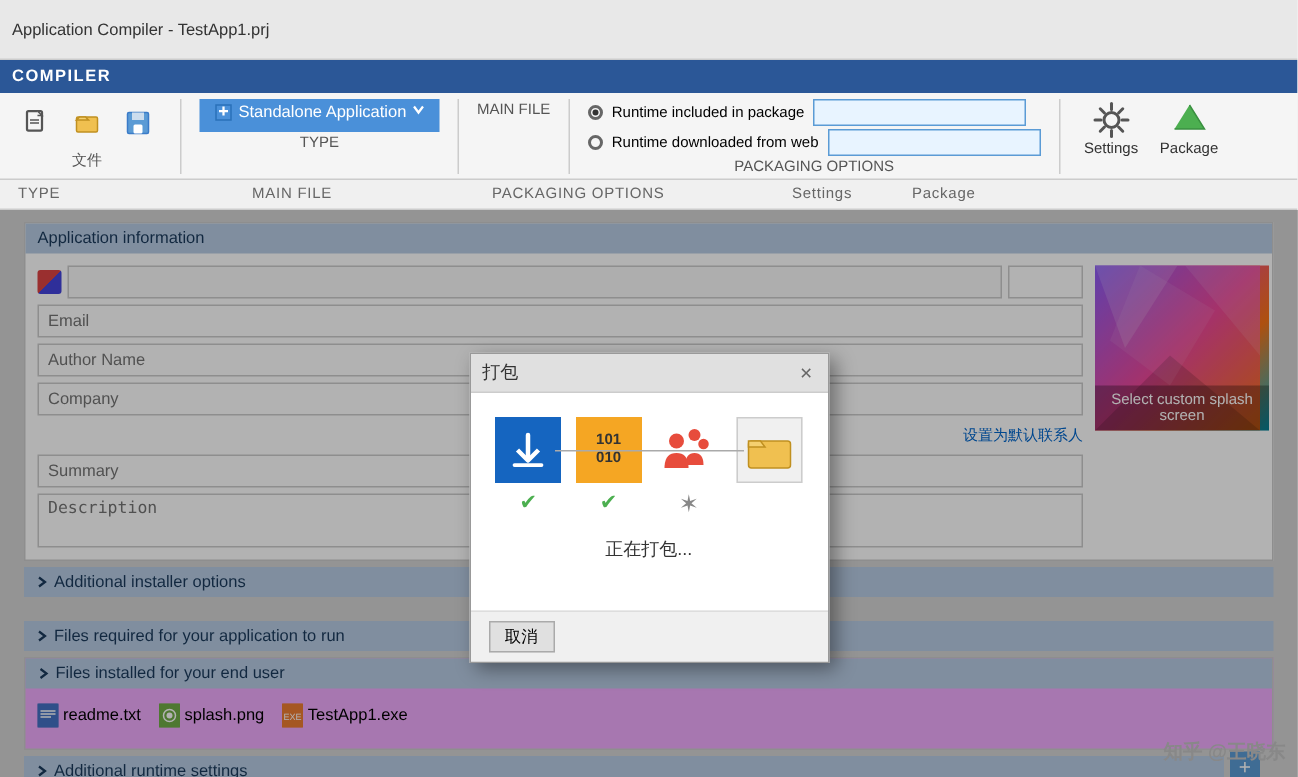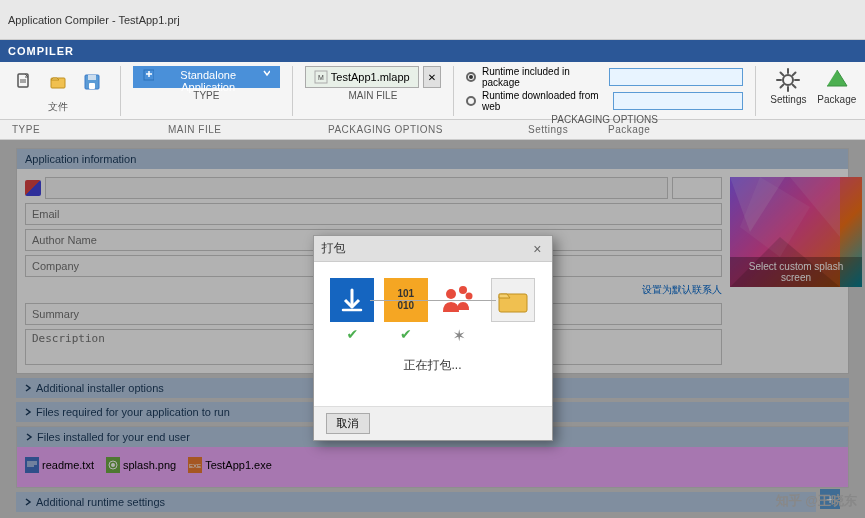--- a/index.html
+++ b/index.html
@@ -188,21 +188,21 @@
     .matlab-icon {
       width: 16px;
       height: 16px;
       background: linear-gradient(135deg, #d44 50%, #44d 50%);
       border-radius: 2px;
       display: inline-block;
       flex-shrink: 0;
     }
 
     .splash-box {
-      width: 132px;
+      width: 116px;
       height: 110px;
       background: linear-gradient(135deg, #8b5cf6, #ec4899, #f97316, #06b6d4);
       display: flex;
       align-items: center;
       justify-content: center;
       cursor: pointer;
       position: relative;
     }
 
     .splash-label {
@@ -601,30 +601,20 @@
             <polyline points="1,2 4,6 7,2" fill="none" stroke="white" stroke-width="1.5"></polyline>
           </svg>
       </button>
     </div>
     <div class="toolbar-label">TYPE</div>
   </div>
 
   <div class="toolbar-separator"></div>
 
   <div class="toolbar-group">
-    <div class="main-file-area">
-      <div class="mlapp-btn">
-        <svg width="14" height="14" viewBox="0 0 14 14">
-            <rect x="1" y="1" width="12" height="12" fill="#e8f0e8" stroke="#aaa" stroke-width="1"></rect>
-            <text x="7" y="10" text-anchor="middle" font-size="7" fill="#444">M</text>
-          </svg>
-        <span>TestApp1.mlapp</span>
-      </div>
-      <button style="background:#e0e0e0;border:1px solid #aaa;padding:1px 4px;font-size:10px;cursor:pointer;height:22px;">✕</button>
-    </div>
     <div class="toolbar-label">MAIN FILE</div>
   </div>
 
   <div class="toolbar-separator"></div>
 
   <div class="toolbar-group">
     <div class="packaging-area">
       <div class="pkg-row">
         <span class="radio-dot selected" style="width: 10px; height: 10px; border: 2px solid rgb(102, 102, 102); border-radius: 50%; display: inline-flex; align-items: center; justify-content: center; flex-shrink: 0;"></span>
         <span style="font-size:10px;">Runtime included in package</span>
@@ -738,21 +728,21 @@
               <polygon points="0,110 50,60 110,110" fill="rgba(0,0,0,0.15)"></polygon>
               <polygon points="30,0 80,30 50,80 10,50" fill="rgba(255,255,255,0.08)"></polygon>
             </svg>
             <div class="splash-label">Select custom splash screen</div>
           </div>
         </div>
       </div>
     </div>
   </div>
 
-  <div style="margin-bottom:4px;">
+  <div style="margin-bottom:16px;">
     <div class="section-header">
       <svg width="8" height="8">
           <polyline points="2,1 6,4 2,7" fill="none" stroke="#1a3a5c" stroke-width="1.5"></polyline>
         </svg>
       <span>Additional installer options</span>
     </div>
   </div>
 
   <div style="margin-bottom:4px;">
     <div class="section-header">

